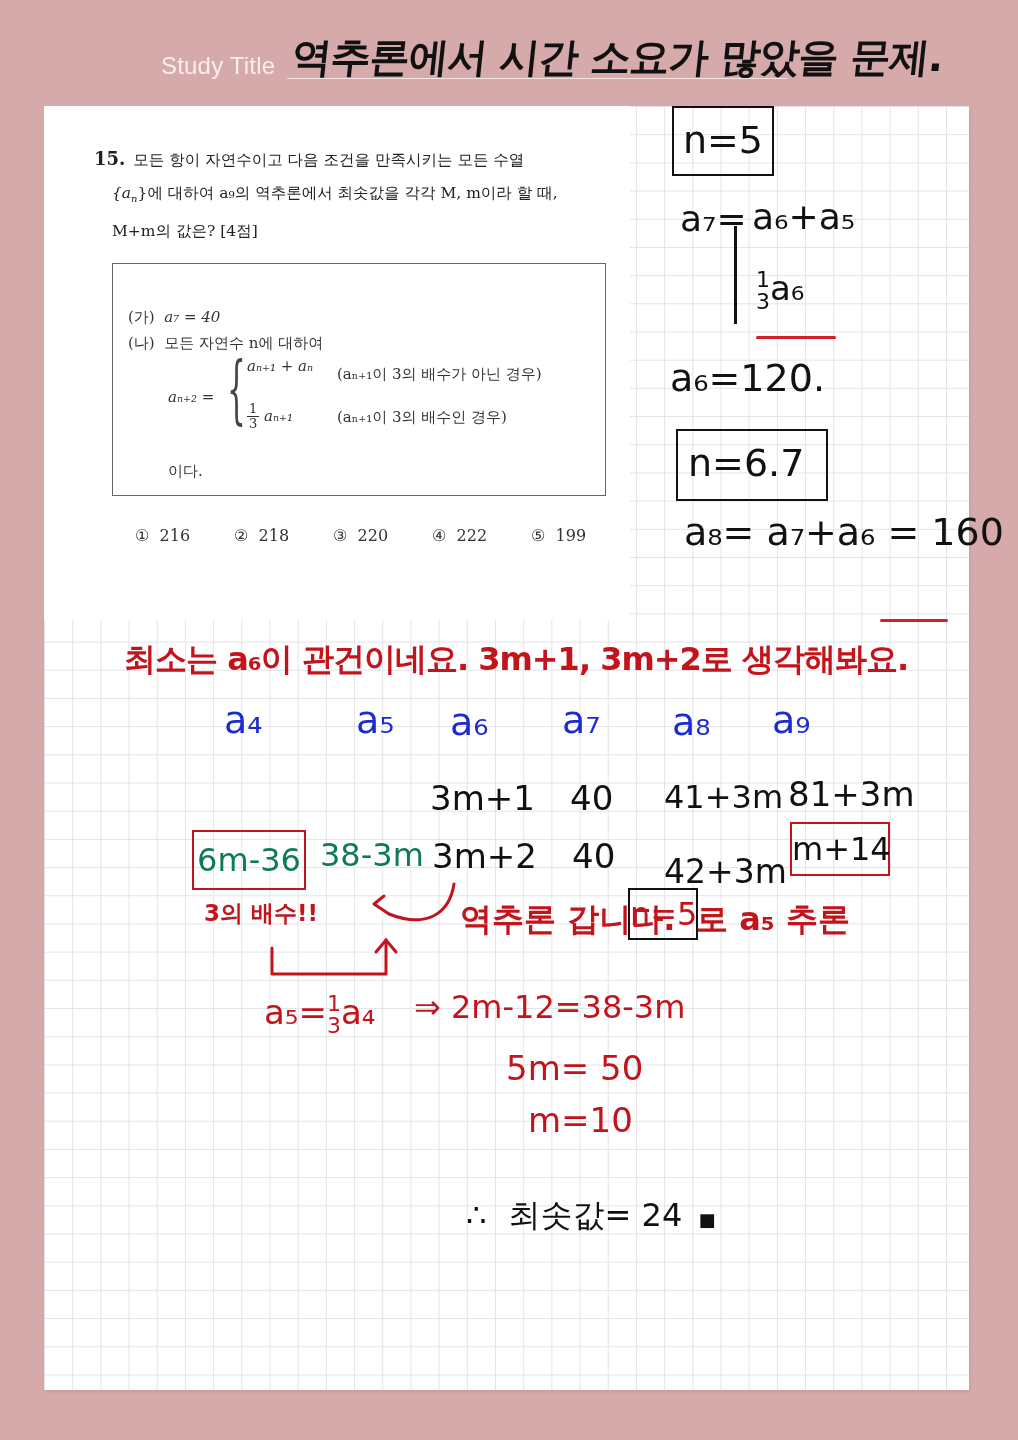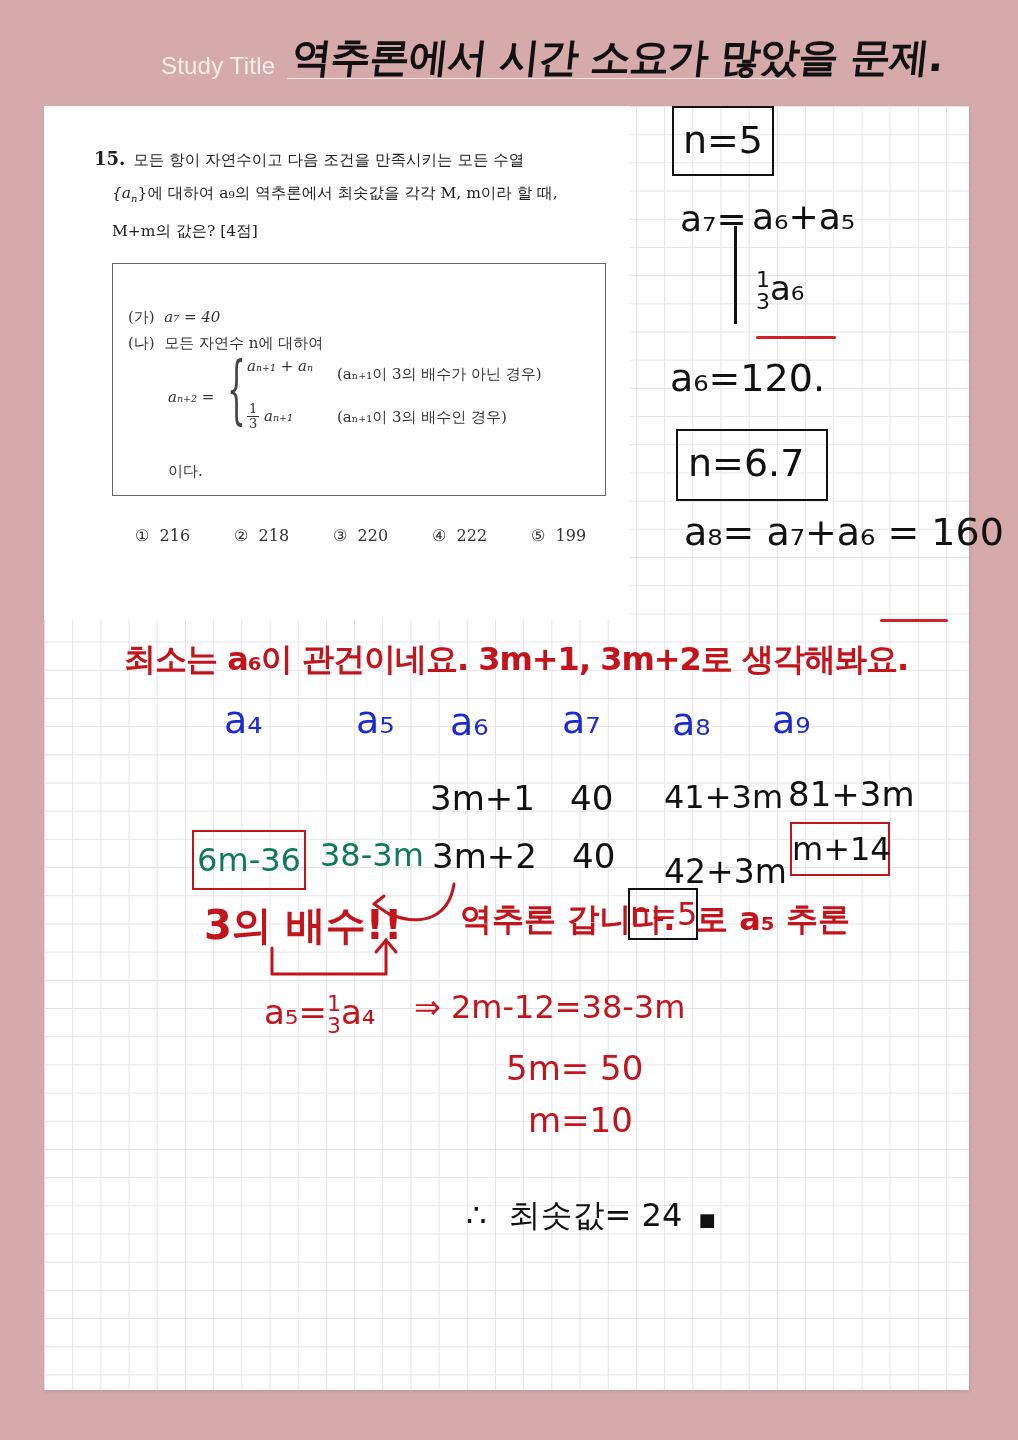--- a/index.html
+++ b/index.html
@@ -157,21 +157,21 @@
   <div class="hw hw-black" style="left:620px; top:672px; font-size:32px;">41+3m</div>
   <div class="hw hw-black" style="left:744px; top:668px; font-size:34px;">81+3m</div>
 
   <div class="hw hw-green boxed-red" style="left:148px; top:724px; width:110px; height:56px; font-size:32px; line-height:56px; text-align:center;">6m-36</div>
   <div class="hw hw-green" style="left:276px; top:730px; font-size:32px;">38-3m</div>
   <div class="hw hw-black" style="left:388px; top:730px; font-size:34px;">3m+2</div>
   <div class="hw hw-black" style="left:528px; top:730px; font-size:34px;">40</div>
   <div class="hw hw-black" style="left:620px; top:730px; font-size:33px;margin-top:16px;">42+3m</div>
   <div class="hw hw-black boxed-red" style="left:746px; top:716px; width:96px; height:50px; font-size:32px; line-height:50px; text-align:center;">m+14</div>
 
-  <div class="hw hw-red" style="left:160px; top:792px; font-size:40px; font-weight:bold;">3의 배수!!</div>
+  <div class="hw hw-red" style="left:160px; top:792px; font-size:23px; font-weight:bold;">3의 배수!!</div>
   <div class="hw hw-red" style="left:416px; top:792px; font-size:32px; font-weight:bold;">역추론 갑니다.</div>
   <div class="hw hw-red boxed-black" style="left:584px; top:782px; width:66px; height:48px; font-size:32px; line-height:48px; text-align:center;">n=5</div>
   <div class="hw hw-red" style="left:652px; top:792px; font-size:32px; font-weight:bold;">로 a₅ 추론</div>
 
   <svg class="overlay" width="925" height="1284">
     <path d="M 410 778 C 405 810, 380 822, 345 808" stroke="#c3141c" stroke-width="3" fill="none" stroke-linecap="round"></path>
     <path d="M 330 798 L 345 808 M 330 798 L 340 790" stroke="#c3141c" stroke-width="3" fill="none" stroke-linecap="round"></path>
     <path d="M 228 842 L 228 868 L 342 868 L 342 834" stroke="#c3141c" stroke-width="3" fill="none" stroke-linecap="round" stroke-linejoin="round"></path>
     <path d="M 332 846 L 342 834 L 352 846" stroke="#c3141c" stroke-width="3" fill="none" stroke-linecap="round"></path>
   </svg>

